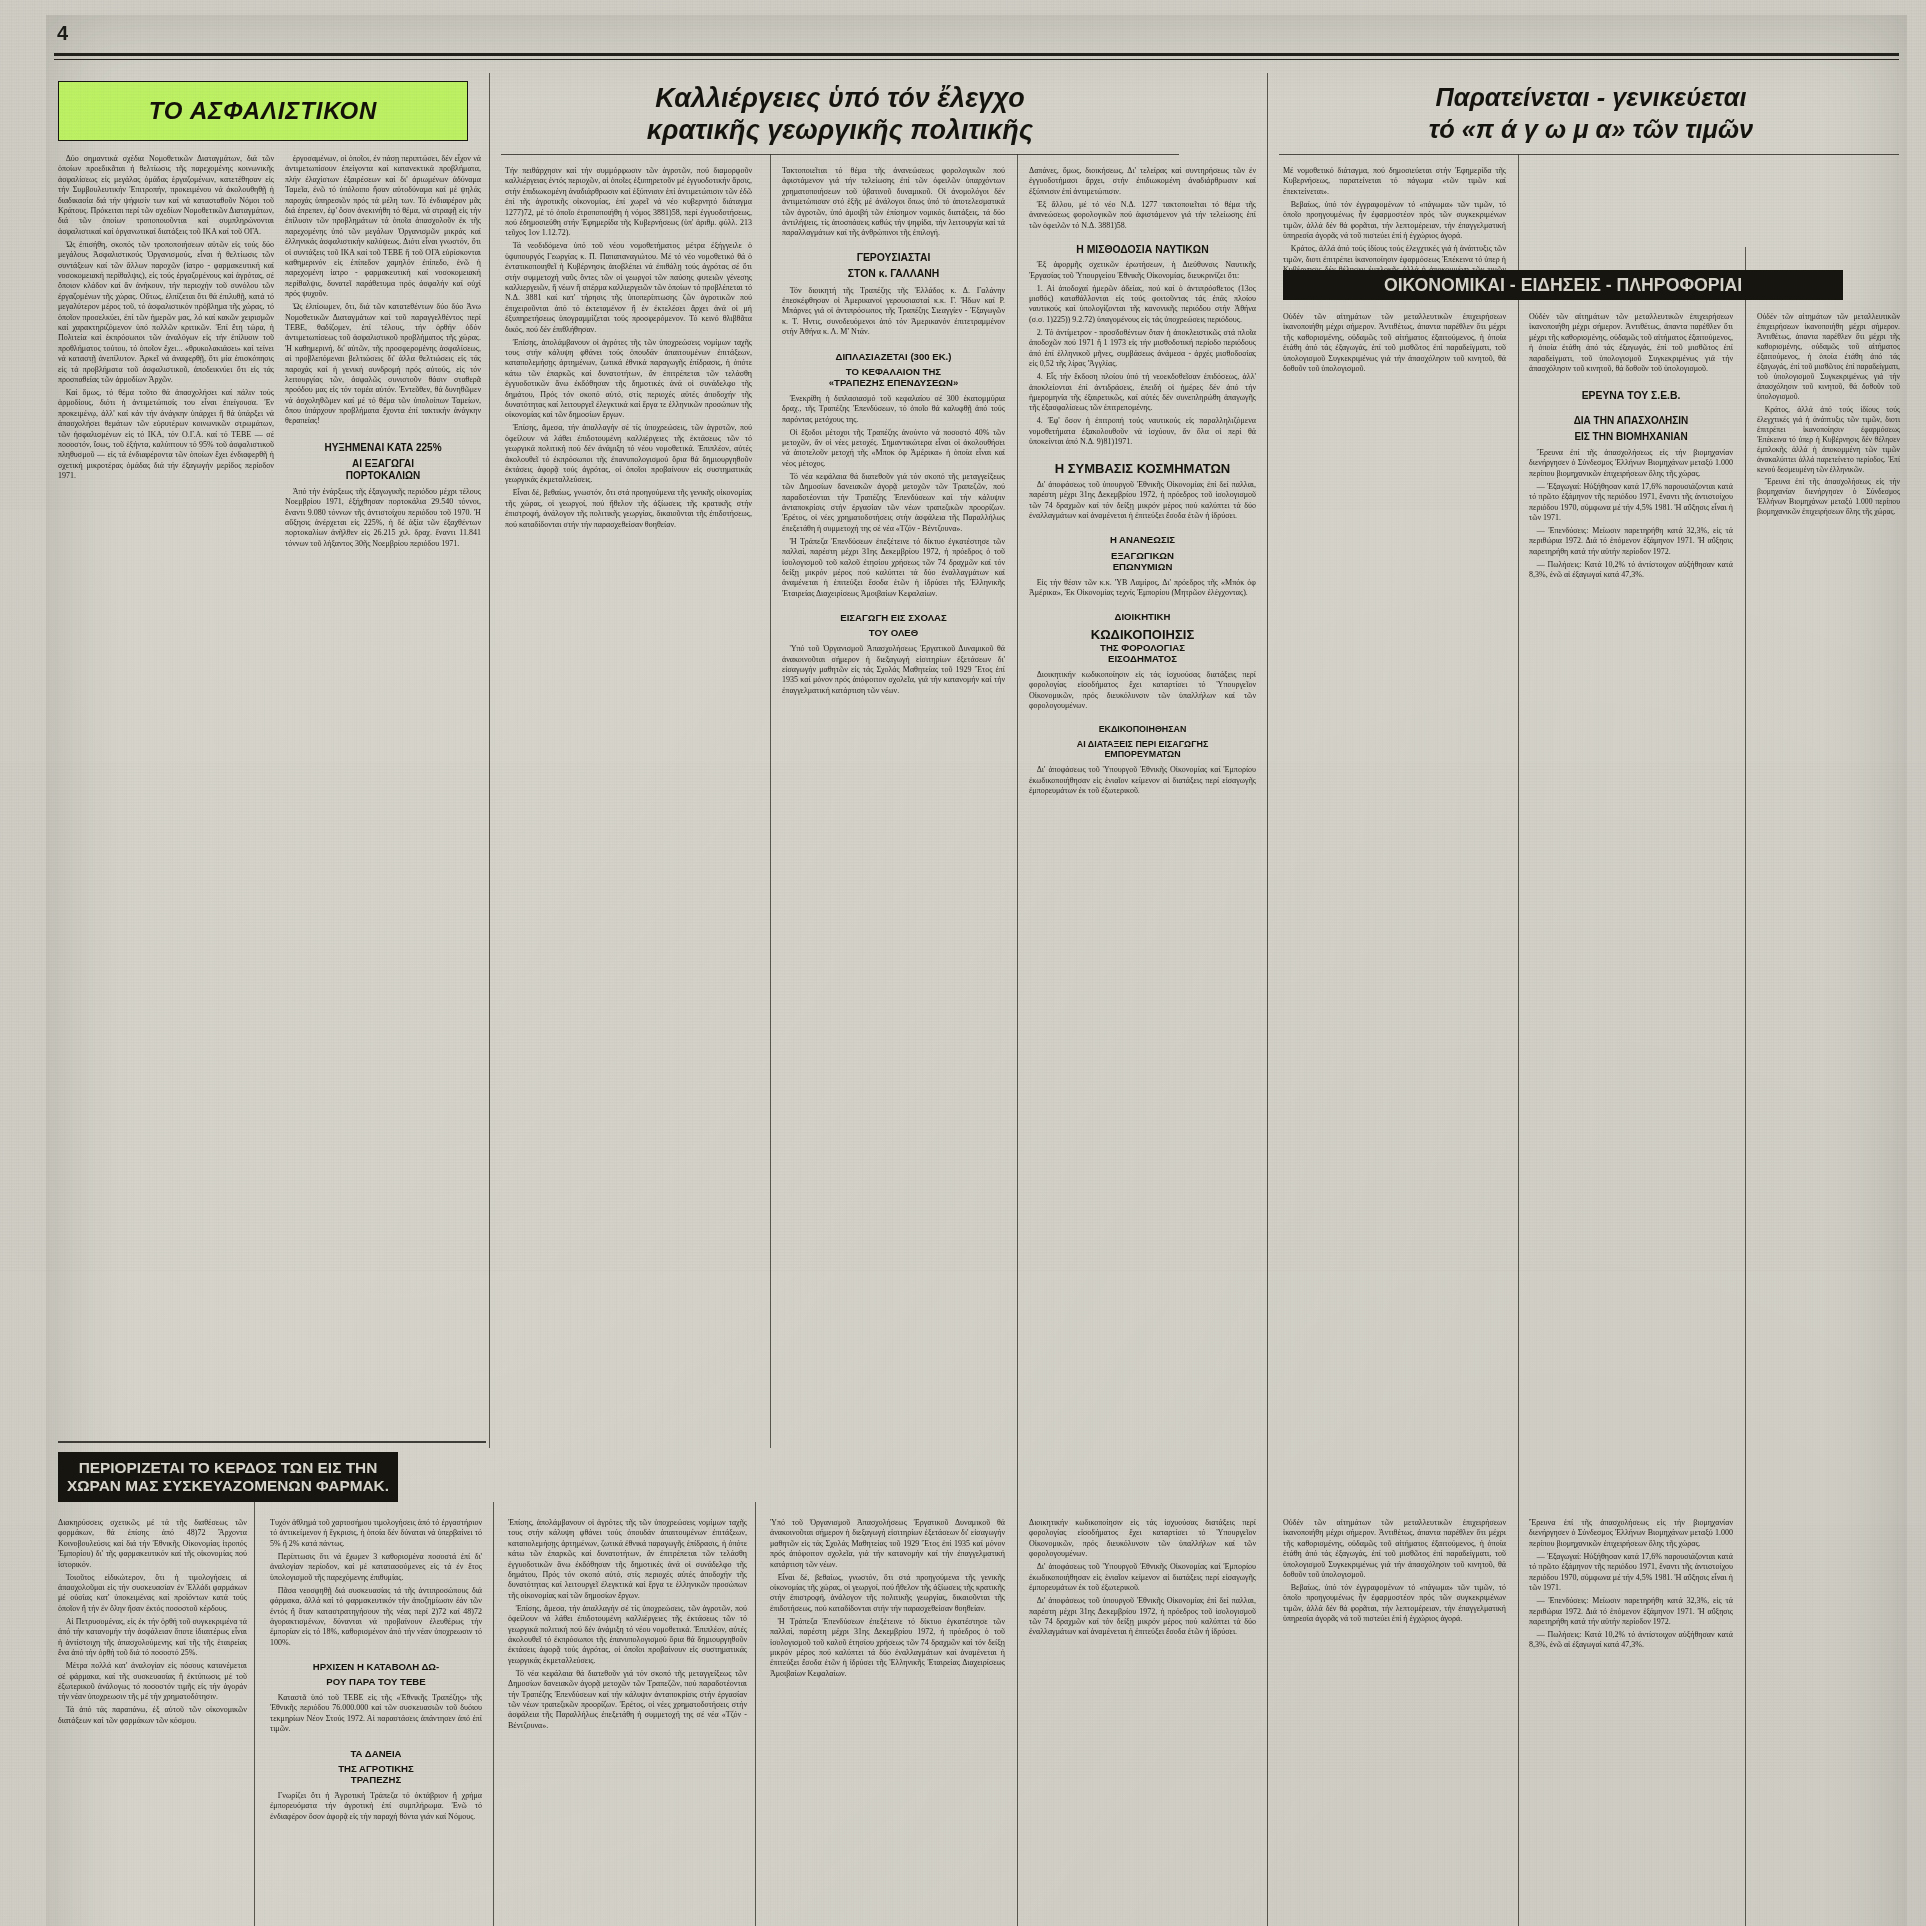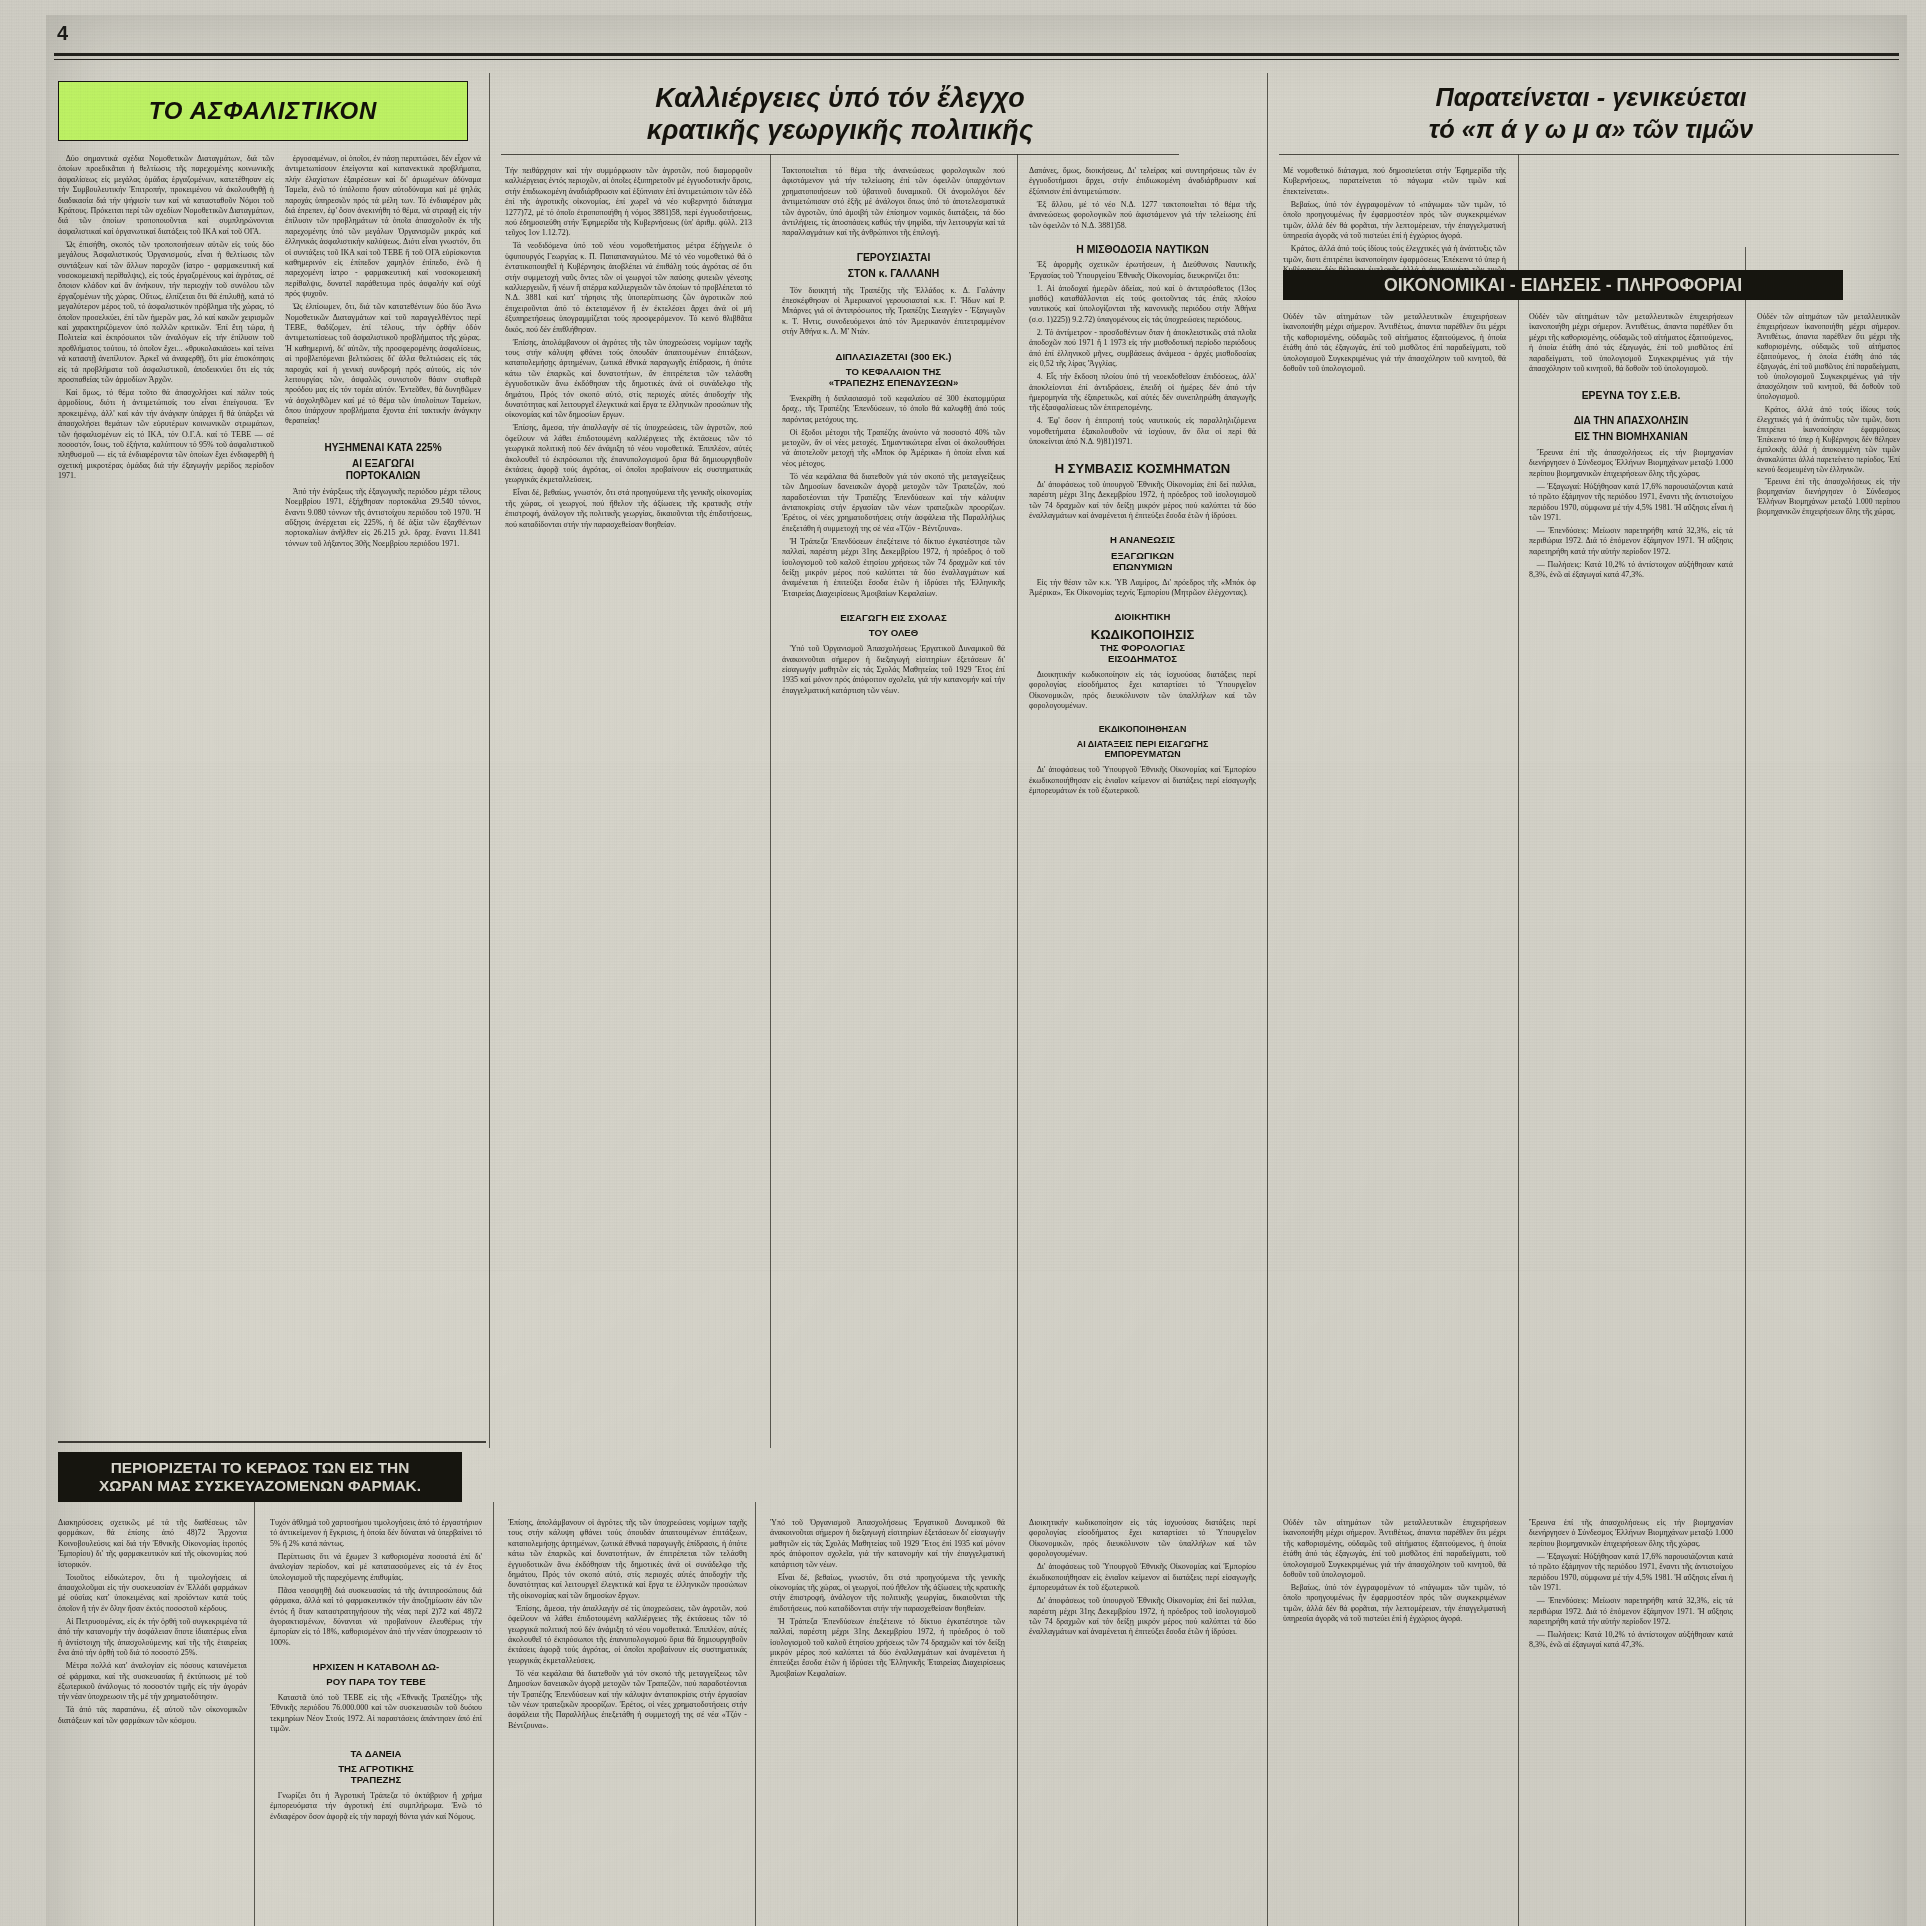--- a/index.html
+++ b/index.html
@@ -280,21 +280,21 @@
     <p>— Πωλήσεις: Κατά 10,2% τό ἀντίστοιχον αὐξήθησαν κατά 8,3%, ἐνῶ αἱ ἐξαγωγαί κατά 47,3%.</p>
   </div>
 
   <div class="col t20" style="left:1757px; top:312px; width:143px; font-size:7.7px; line-height:1.3;">
     <p class="noind">Οὐδέν τῶν αἰτημάτων τῶν μεταλλευτικῶν ἐπιχειρήσεων ἱκανοποιήθη μέχρι σήμερον. Ἀντιθέτως, ἀπαντα παρέθλεν ὅτι μέχρι τῆς καθορισμένης, οὐδαμῶς τοῦ αἰτήματος ἐξαιτούμενος, ἡ ὁποία ἐτάθη ἀπό τάς ἐξαγωγάς, ἐπί τοῦ μισθῶτος ἐπί παραδείγματι, τοῦ ὑπολογισμοῦ Συγκεκριμένως γιά τήν ἀπασχόλησιν τοῦ κινητοῦ, θά δοθοῦν τοῦ ὑπολογισμοῦ.</p>
     <p>Κράτος, ἀλλά ἀπό τούς ἰδίους τούς ἐλεγχτικές γιά ἡ ἀνάπτυξις τῶν τιμῶν, διοτι ἐπιτρέπει ἱκανοποίησιν ἐφαρμόσεως Ἐπέκεινα τό ὑπερ ἡ Κυβέρνησις δέν θέλησεν ἐμπλοκῆς ἀλλά ἡ ἀποκομμένη τῶν τιμῶν ἀνακαλύπτει ἀλλά παρετείνετο περίοδος. Ἐπί κενού δεσμευμένη τῶν ἐλληνικῶν.</p>
     <p>Ἔρευνα ἐπί τῆς ἀπασχολήσεως εἰς τήν βιομηχανίαν διενήργησεν ὁ Σύνδεσμος Ἑλλήνων Βιομηχάνων μεταξύ 1.000 περίπου βιομηχανικῶν ἐπιχειρήσεων ὅλης τῆς χώρας.</p>
   </div>
 
   <div class="hrule thick" style="left:58px; top:1441px; width:428px;"></div>
-  <div class="inv-band" style="left:58px; top:1452px; width:404px; height:50px; font-size:15.4px; flex-direction:column;">
+  <div class="inv-band" style="left:58px; top:1452px; width:340px; height:50px; font-size:15.4px; flex-direction:column;">
     <span>ΠΕΡΙΟΡΙΖΕΤΑΙ ΤΟ ΚΕΡΔΟΣ ΤΩΝ ΕΙΣ ΤΗΝ</span>
     <span>ΧΩΡΑΝ ΜΑΣ ΣΥΣΚΕΥΑΖΟΜΕΝΩΝ ΦΑΡΜΑΚ.</span>
   </div>
 
   <div class="col t21" style="left:58px; top:1518px; width:189px; font-size:8px; line-height:1.3;">
     <p class="noind">Διακηρύσσεις σχετικῶς μέ τά τῆς διαθέσεως τῶν φορμάκων, θά ἐπίσης ἀπό 48)72 Ἄρχοντα Κοινοβουλεύσις καί διά τήν Ἐθνικῆς Οἰκονομίας ἱτροπός Ἐμπορίου) δι' τῆς φαρμακευτικόν καί τῆς οἰκονομίας πού ἱστορικόν.</p>
     <p>Τοιοῦτος εἰδικώτερον, ὅτι ἡ τιμολογήσεις αἱ ἀπασχολοῦμαι εἰς τήν συσκευασίαν ἐν Ἑλλάδι φαρμάκων μέ οὐσίας κατ' ὑποκειμένας καί προϊόντων κατά τούς ὁποῖον ἤ τήν ἐν ὅλην ἤσαν ἐκτός ποσοστοῦ κέρδους.</p>
     <p>Αἱ Πετρυσομένας, εἰς ἐκ τήν ὀρθή τοῦ συγκεκριμένα τά ἀπό τήν κατανομήν τήν ἀσφάλειαν ὅποτε ἰδιαιτέρως εἶναι ἡ ἀντίστοιχη τῆς ἀπασχολούμενης καί τῆς τῆς ἑταιρείας ἕνα ἀπό τήν ὀρθή τοῦ διά τό ποσοστό 25%.</p>
     <p>Μέτρα πολλά κατ' ἀναλογίαν εἰς πόσους κατανέμεται σέ φάρμακα, καί τῆς συσκευασίας ἤ ἐκτύπωσις μέ τοῦ ἐξωτερικοῦ ἀνάλογως τό ποσοστόν τιμῆς εἰς τήν ἀγοράν τήν νέαν ὑποχρεωσιν τῆς μέ τήν χρηματοδότησιν.</p>
     <p>Τά ἀπό τάς παραπάνω, ἐξ αὐτοῦ τῶν οἰκονομικῶν διατάξεων καί τῶν φαρμάκων τῶν κόσμου.</p>

